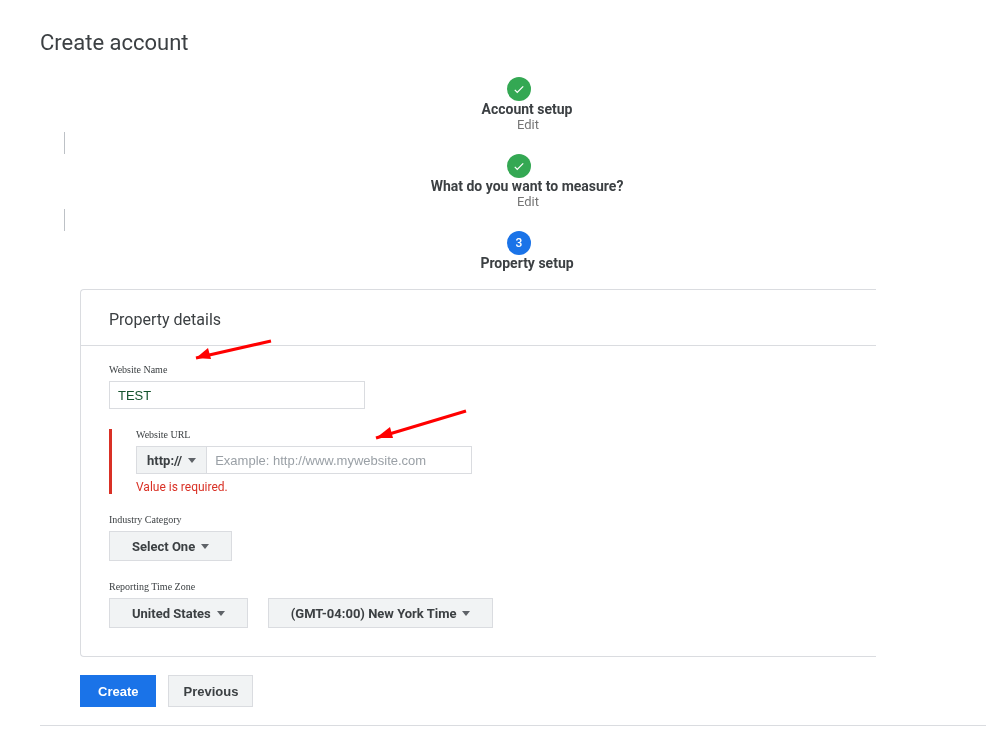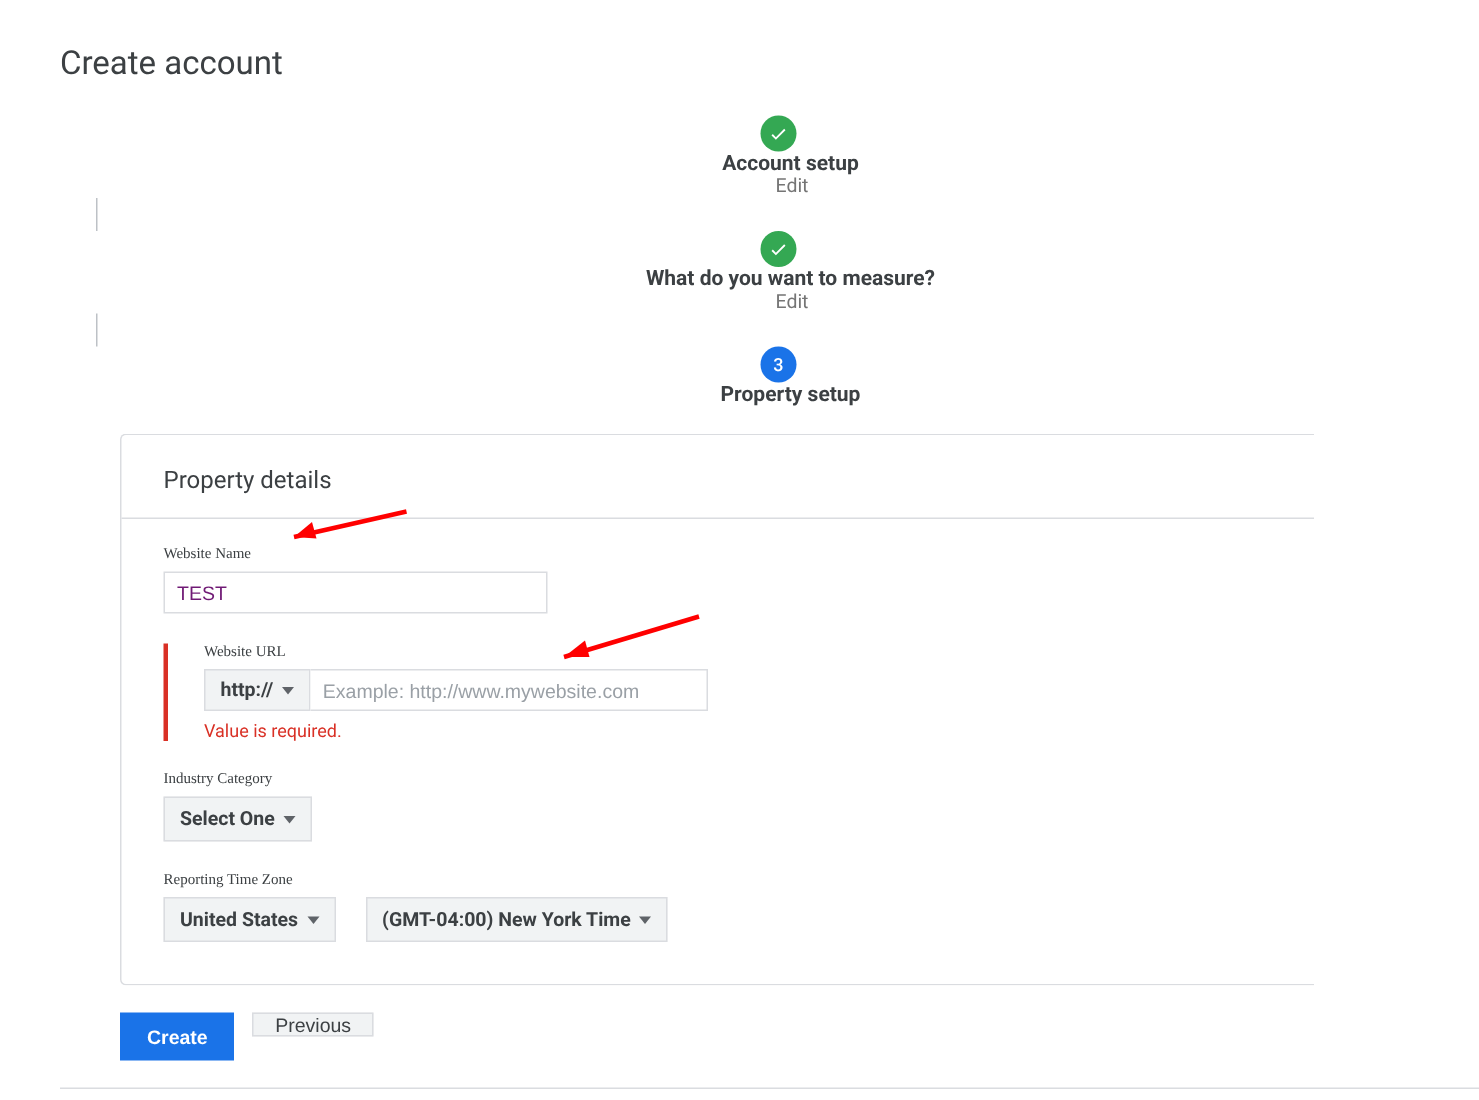--- a/index.html
+++ b/index.html
@@ -84,21 +84,21 @@
   color: #3c4043;
   margin-bottom: 6px;
   font-family: Liberation Serif, serif;
 }
 .input-text {
   width: 256px;
   height: 28px;
   border: 1px solid #dadce0;
   padding: 0 8px;
   font-size: 13px;
-  color: #701a75;
+  color: #14532d;
 }
 .url-field {
   border-left: 3px solid #d93025;
   padding-left: 24px;
   margin-bottom: 20px;
 }
 .url-row {
   display: flex;
   align-items: stretch;
   margin-top: 6px;
@@ -133,21 +133,21 @@
 }
 .url-input::placeholder { color: #9aa0a6; }
 .error-msg {
   color: #d93025;
   font-size: 12px;
   margin-top: 6px;
 }
 .select-btn {
   background: #f1f3f4;
   border: 1px solid #dadce0;
-  padding: 0 10px;
+  padding: 0 22px;
   height: 30px;
   font-size: 13px;
   font-weight: 700;
   display: inline-flex;
   align-items: center;
   cursor: pointer;
   color: #3c4043;
 }
 .select-row { display: flex; gap: 20px; margin-top: 6px; }
 .btn-row {
@@ -164,23 +164,23 @@
   height: 32px;
   font-size: 13px;
   font-weight: 700;
   cursor: pointer;
 }
 .btn-secondary {
   background: #f1f3f4;
   color: #3c4043;
   border: 1px solid #dadce0;
   padding: 0 14px;
-  height: 16px;
-  font-size: 13px;
-  font-weight: 400;
+  height: 32px;
+  font-size: 13px;
+  font-weight: 700;
   cursor: pointer;
 }
 .divider {
   border-top: 1px solid #dadce0;
   margin: 18px 0 14px 0;
 }
 .cancel-wrap {
   margin-left: 0;
 }
 .check-svg { width: 14px; height: 14px; }

